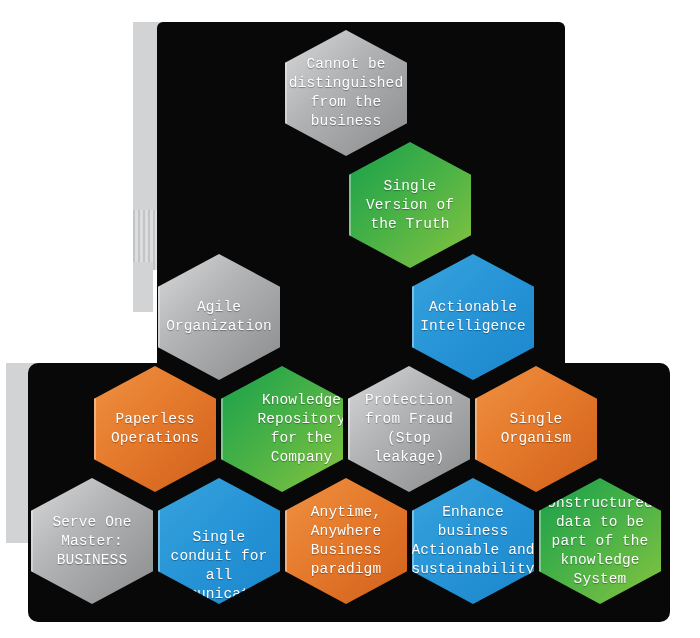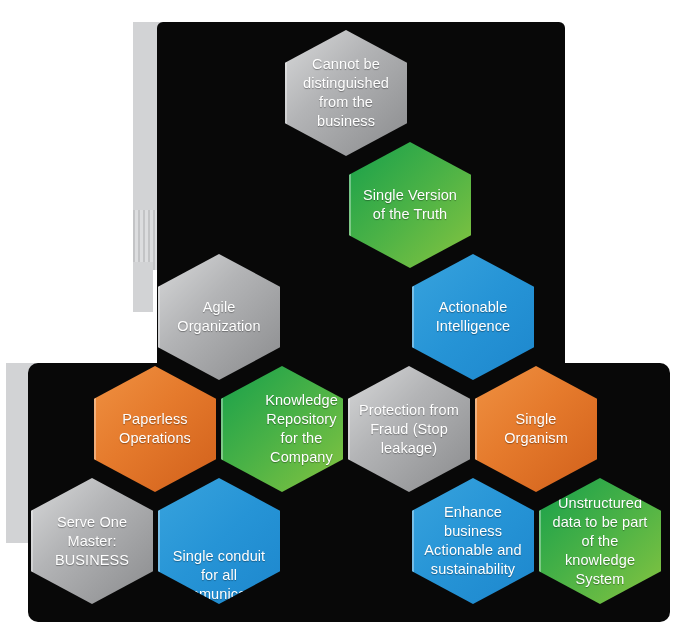--- a/index.html
+++ b/index.html
@@ -57,20 +57,21 @@
   .hex {
     position: absolute;
     width: 122px;
     height: 126px;
     clip-path: polygon(50% 0%, 100% 26%, 100% 74%, 50% 100%, 0% 74%, 0% 26%);
     display: flex;
     align-items: center;
     justify-content: center;
     box-sizing: border-box;
     padding: 0 7px;
+    font-family: Liberation Mono, monospace;
   }
   .hex .label {
     color: #ffffff;
     font-size: 14.5px;
     line-height: 19px;
     text-align: center;
     letter-spacing: 0.1px;
     text-shadow: 0 1px 1px rgba(0,0,0,0.35);
     user-select: none;
   }
@@ -141,20 +142,23 @@
   <div class="hex c-orange" style="left:475px; top:366px;">
     <span class="label">Single Organism</span>
   </div>
 
   <div class="hex c-grey" style="left:31px; top:478px;">
     <span class="label">Serve One Master: BUSINESS</span>
   </div>
   <div class="hex c-blue" style="left:158px; top:478px;align-items:flex-end;">
     <span class="label">Single conduit for all Communication</span>
   </div>
+  <div class="hex c-orange" style="left:285px; top:478px;">
+    <span class="label">Anytime, Anywhere Business paradigm</span>
+  </div>
   <div class="hex c-blue" style="left:412px; top:478px;">
     <span class="label">Enhance business Actionable and sustainability</span>
   </div>
   <div class="hex c-green" style="left:539px; top:478px;">
     <span class="label">Unstructured data to be part of the knowledge System</span>
   </div>
 
 </div>
 
 </body></html>

